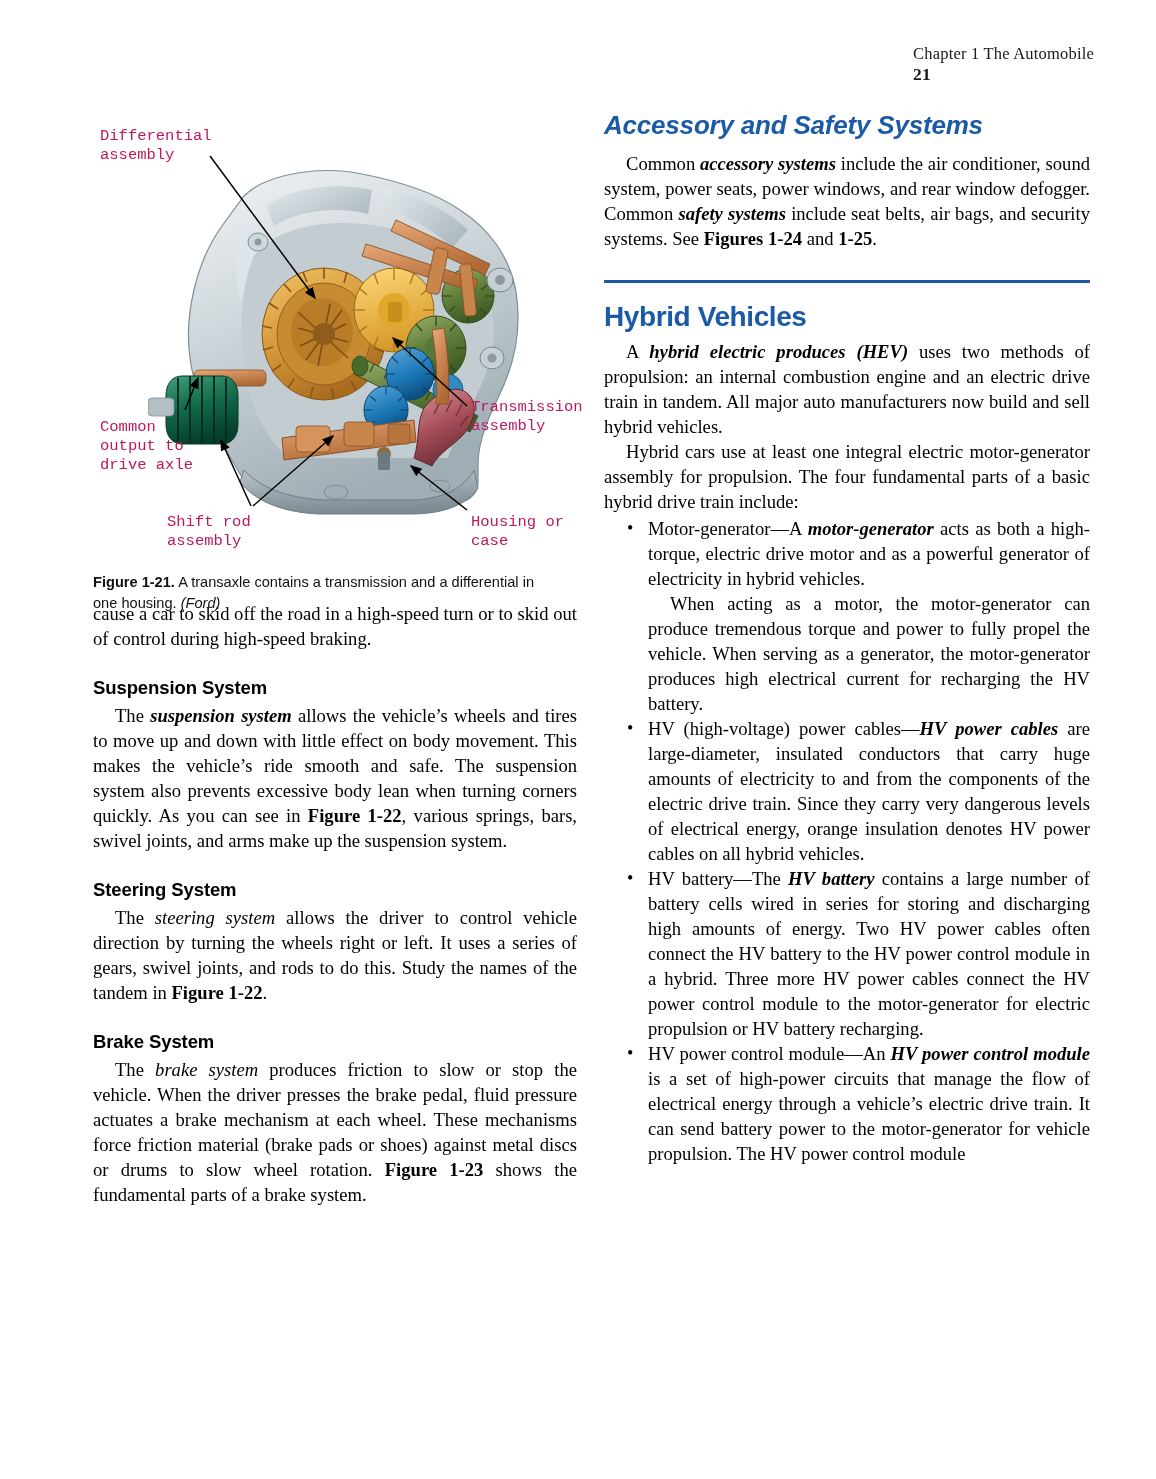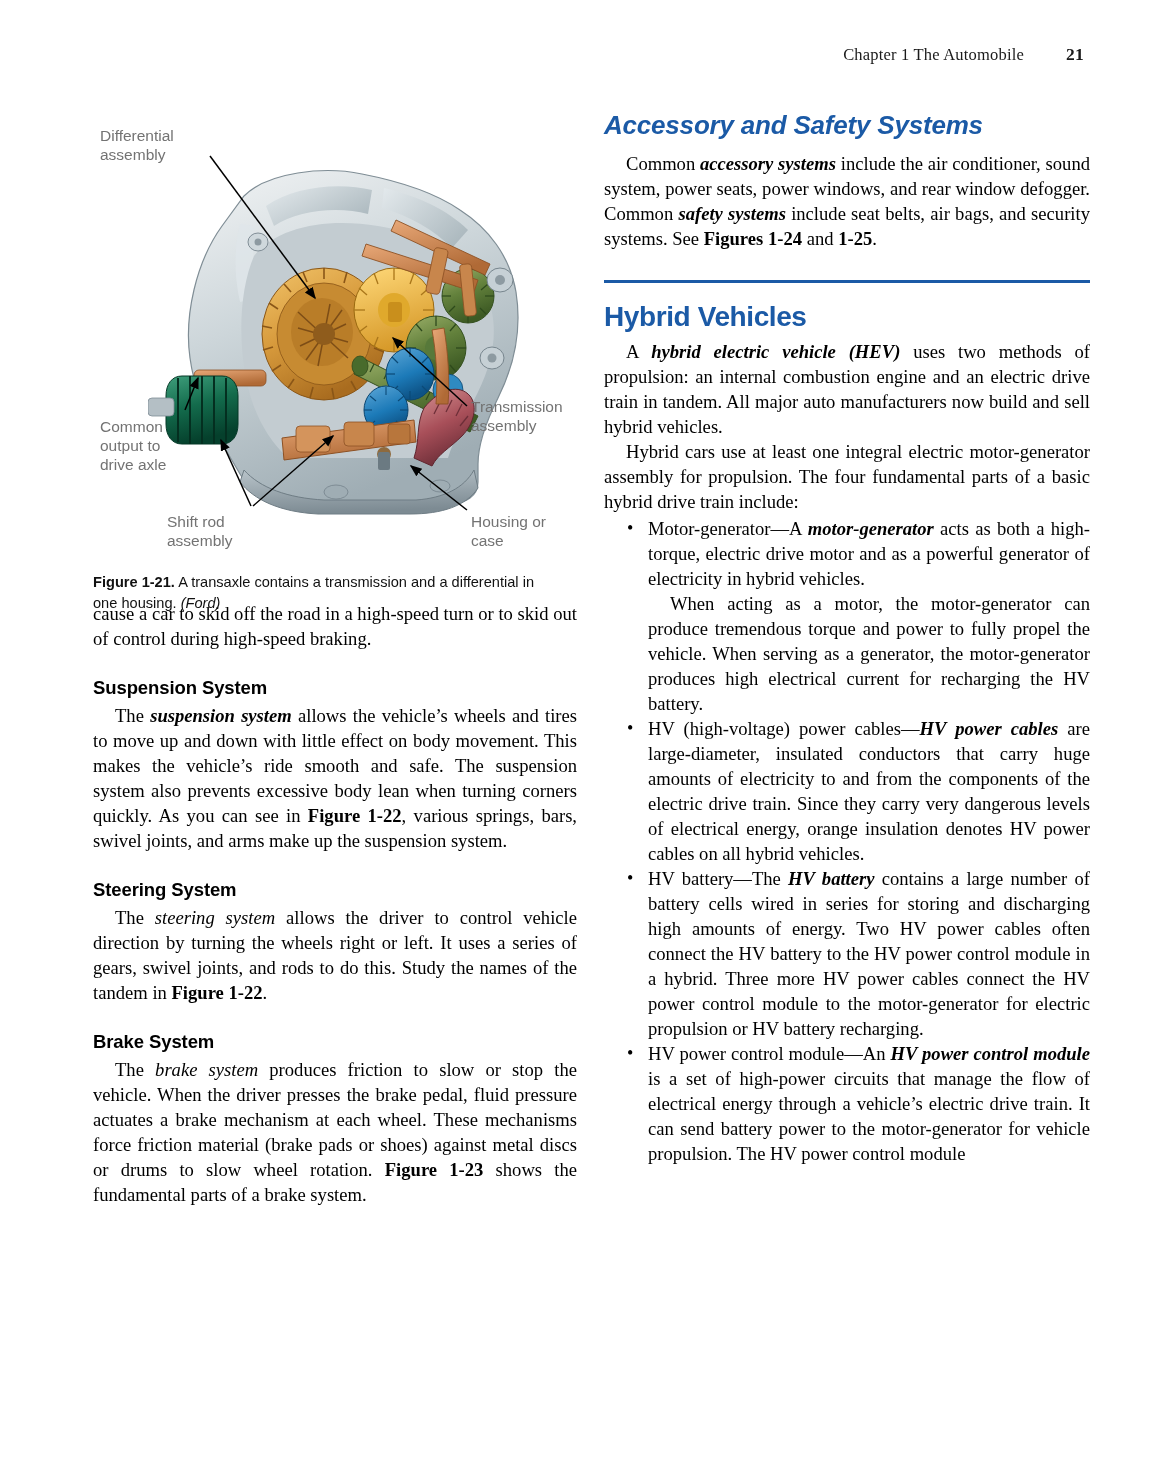--- a/index.html
+++ b/index.html
@@ -20,20 +20,21 @@
   .runhead {
     position: absolute;
     top: 44px;
     right: 72px;
     display: flex;
     align-items: baseline;
     font-family: "Liberation Serif", serif;
     font-size: 16.5px;
     color: #1a1a1a;
     letter-spacing: .2px;
+    flex-direction: column;
   }
   .runhead .chap { margin-right: 16px; }
   .runhead .pageno {
     font-weight: bold;
     font-size: 17.5px;
     margin-left: 26px;
   }
 
   
   .col-left {
@@ -56,24 +57,24 @@
     position: absolute;
     left: 55px;
     top: 42px;
     width: 390px;
     height: 398px;
   }
   .illus-wrap svg { display: block; }
 
   .callout {
     position: absolute;
-    font-family: Liberation Sans, sans-serif;
+    font-family: Liberation Mono, monospace;
     font-size: 15.5px;
     line-height: 1.22;
-    color: #737373;
+    color: #be185d;
     white-space: pre-line;
   }
   .c-diff   { left: 7px;  top: 17px;  text-align: left; }
   .c-power  { left: 7px;  top: 308px; text-align: left; }
   .c-shift  { left: 74px; top: 403px; text-align: left; }
   .c-trans  { left: 378px; top: 288px; text-align: left; }
   .c-house  { left: 378px; top: 403px; text-align: left; }
 
   .leaders {
     position: absolute;
@@ -462,21 +463,21 @@
 <div class="col-right">
 
   <h2 class="h-blue-italic">Accessory and Safety Systems</h2>
 
   <p class="body indent"><span>Common </span><em class="bi">accessory systems</em><span> include the air conditioner, sound system, power seats, power windows, and rear window defogger. Common </span><em class="bi">safety systems</em><span> include seat belts, air bags, and security systems. See </span><b class="bd">Figures 1-24</b><span> and </span><b class="bd">1-25</b><span>.</span></p>
 
   <div class="h-blue-rule">
     <h2 class="h-blue">Hybrid Vehicles</h2>
   </div>
 
-  <p class="body indent"><span>A </span><em class="bi">hybrid electric vehicle (HEV)</em><span> uses two methods of propulsion: an internal combustion engine and an electric drive train in tandem. All major auto manufacturers now build and sell hybrid vehicles.</span></p>
+  <p class="body indent"><span>A </span><em class="bi">hybrid electric produces (HEV)</em><span> uses two methods of propulsion: an internal combustion engine and an electric drive train in tandem. All major auto manufacturers now build and sell hybrid vehicles.</span></p>
 
   <p class="body indent">Hybrid cars use at least one integral electric motor-generator assembly for propulsion. The four fundamental parts of a basic hybrid drive train include:</p>
 
   <ul class="bullets">
     <li><span>Motor-generator—A </span><em class="bi">motor-generator</em><span> acts as both a high-torque, electric drive motor and as a powerful generator of electricity in hybrid vehicles.</span>
       <p class="sub">When acting as a motor, the motor-generator can produce tremendous torque and power to fully propel the vehicle. When serving as a generator, the motor-generator produces high electrical current for recharging the HV battery.</p>
     </li>
     <li><span>HV (high-voltage) power cables—</span><em class="bi">HV power cables</em><span> are large-diameter, insulated conductors that carry huge amounts of electricity to and from the components of the electric drive train. Since they carry very dangerous levels of electrical energy, orange insulation denotes HV power cables on all hybrid vehicles.</span>
     </li>
     <li><span>HV battery—The </span><em class="bi">HV battery</em><span> contains a large number of battery cells wired in series for storing and discharging high amounts of energy. Two HV power cables often connect the HV battery to the HV power control module in a hybrid. Three more HV power cables connect the HV power control module to the motor-generator for electric propulsion or HV battery recharging.</span>

